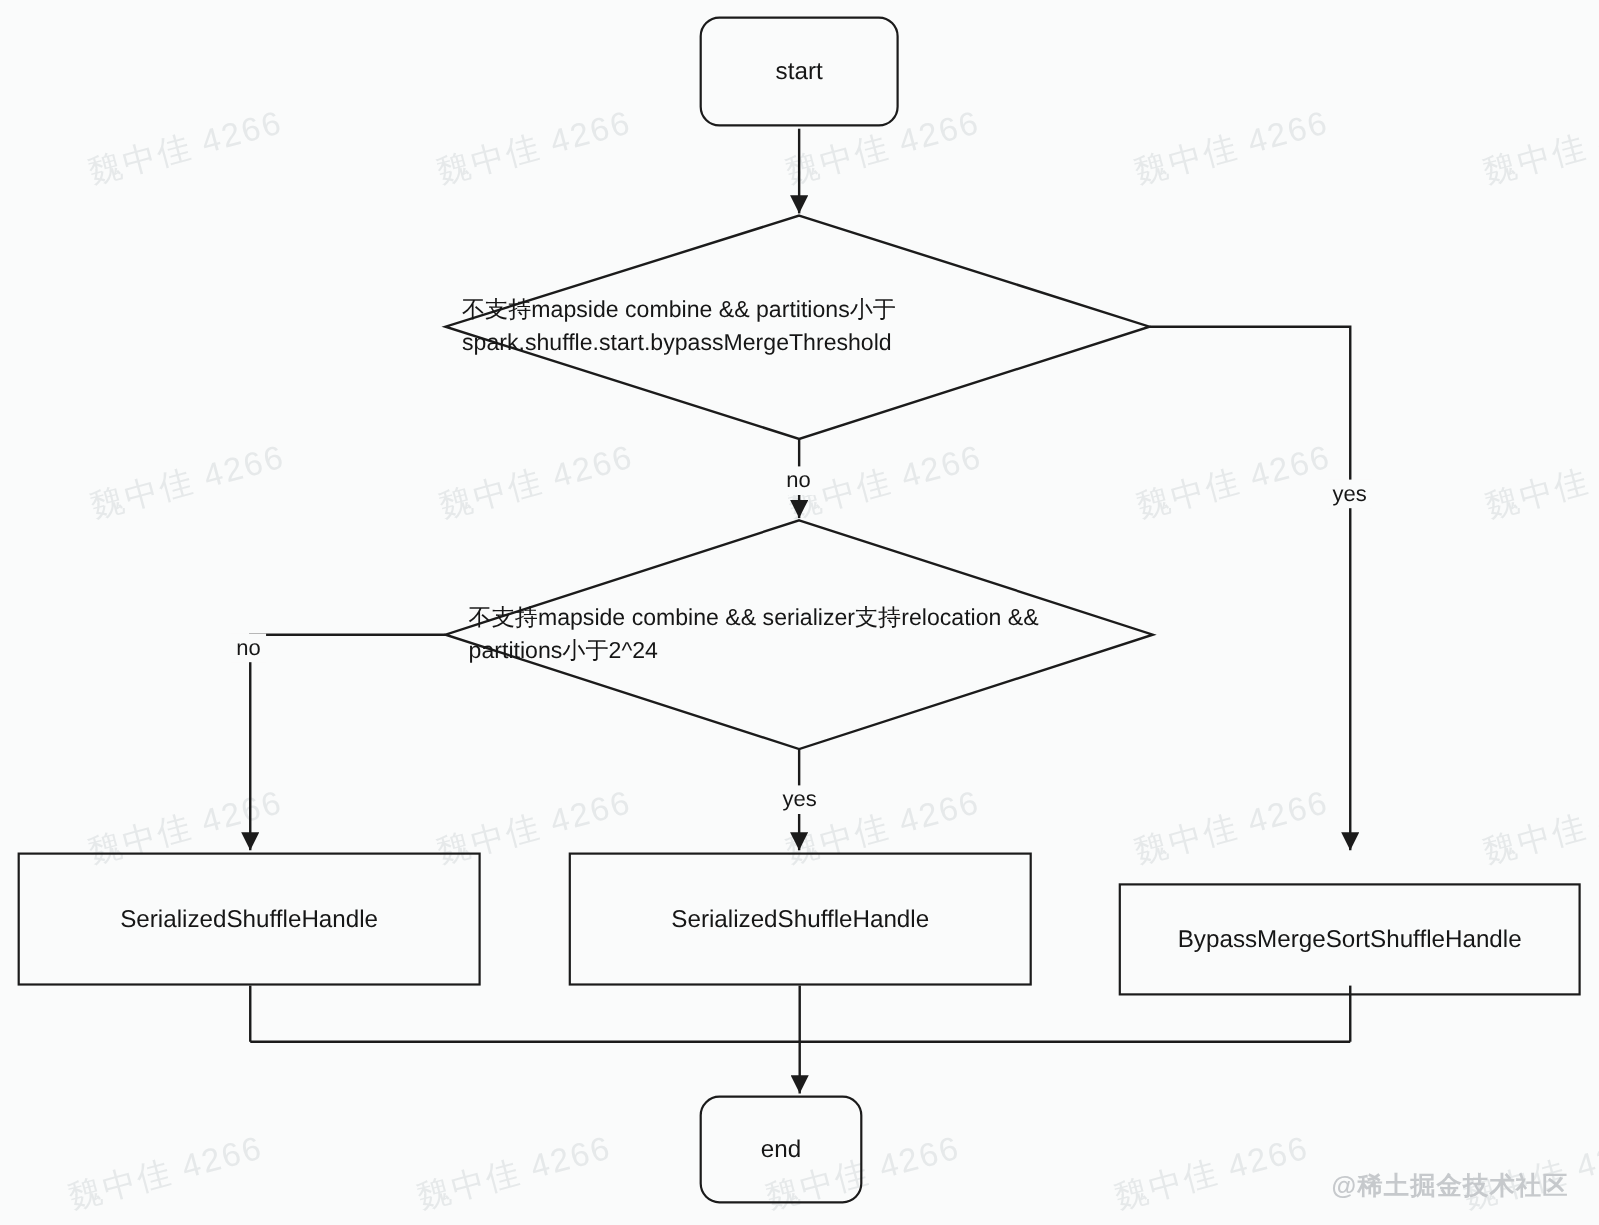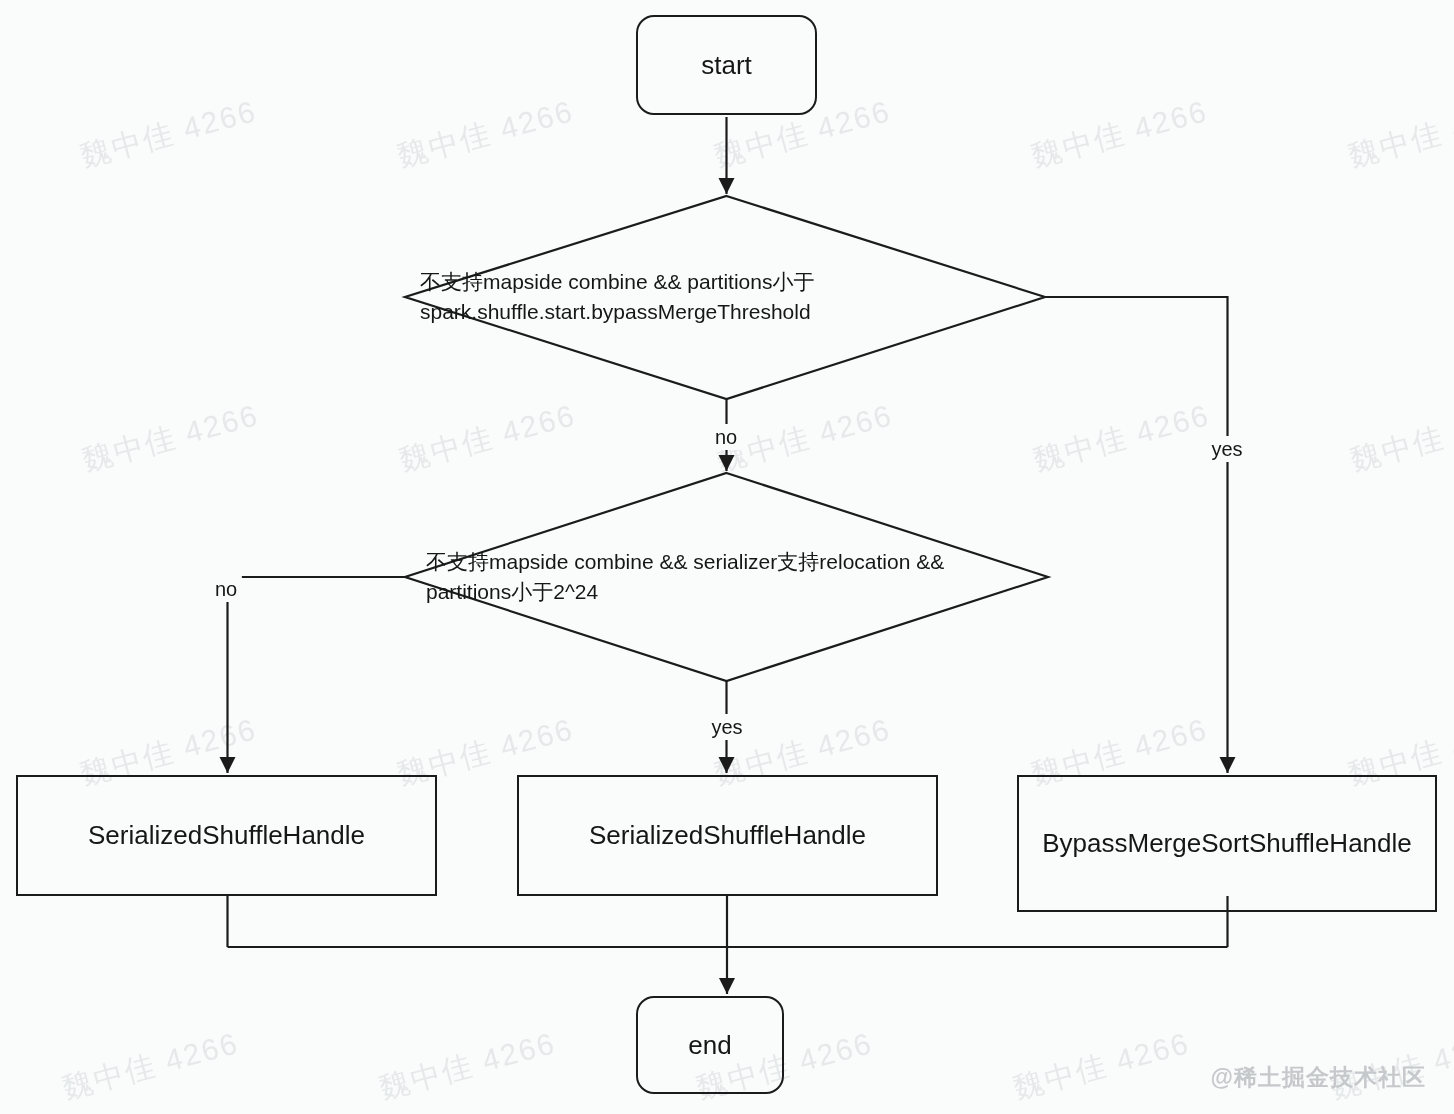--- a/index.html
+++ b/index.html
@@ -41,21 +41,21 @@
   }
   
   .node {
     position: absolute;
     z-index: 3;
     display: flex;
     align-items: center;
     justify-content: center;
     border: 2.5px solid #1b1b1b;
     background: transparent;
-    font-size: 26px;
+    font-size: 22px;
     text-align: center;
     box-sizing: border-box;
   }
   .node.rounded { border-radius: 18px; }
   .diamond-text {
     position: absolute;
     z-index: 3;
     font-size: 21px;
     line-height: 30px;
     white-space: nowrap;
@@ -150,21 +150,21 @@
   </div>
 
   <div class="node" style="left:16px; top:775px; width:421px; height:121px;">
     <span>SerializedShuffleHandle</span>
   </div>
 
   <div class="node" style="left:517px; top:775px; width:421px; height:121px;">
     <span>SerializedShuffleHandle</span>
   </div>
 
-  <div class="node" style="left:1017px; top:775px; width:420px; height:137px;">
+  <div class="node" style="left:1017px; top:803px; width:420px; height:102px;">
     <span>BypassMergeSortShuffleHandle</span>
   </div>
 
   <span class="edge-label" style="left:726px; top:437px;">no</span>
   <span class="edge-label" style="left:1227px; top:449px;">yes</span>
   <span class="edge-label" style="left:226px; top:589px;">no</span>
   <span class="edge-label" style="left:727px; top:727px;">yes</span>
 
   <div class="credit">@稀土掘金技术社区</div>
 

